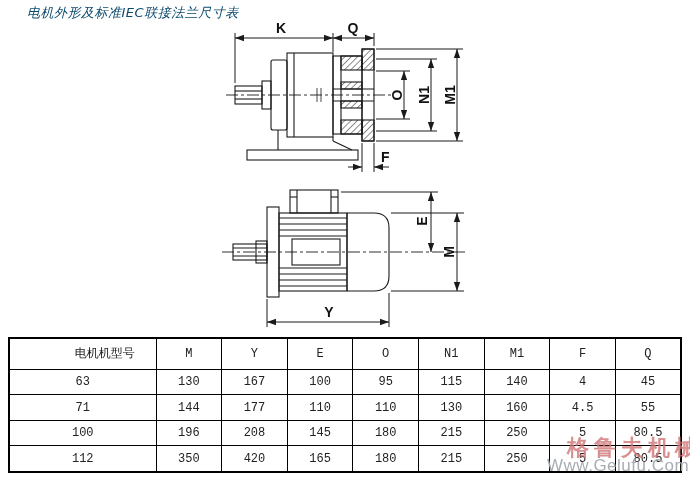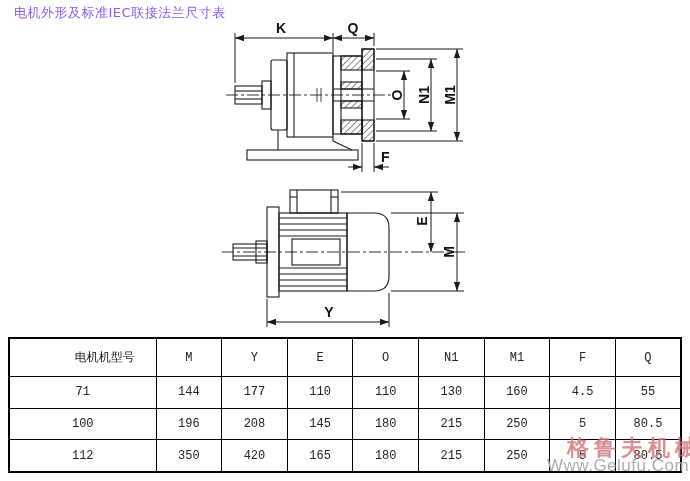--- a/index.html
+++ b/index.html
@@ -1,22 +1,22 @@
 <!DOCTYPE html>
 <html><head>
 <meta charset="utf-8">
 <style>
   html,body{margin:0;padding:0;}
   body{
     width:690px;height:481px;background:#ffffff;position:relative;
     font-family:"Liberation Sans",sans-serif;overflow:hidden;
   }
   .page-title{
-    position:absolute;left:14px;top:4px;font-size:13px;color:#8b5cf6;
-    letter-spacing:0.5px;font-family:"DejaVu Sans",sans-serif;
+    position:absolute;left:27px;top:4px;font-size:13px;color:#0c4a6e;
+    letter-spacing:0.5px;font-family:"DejaVu Sans",sans-serif;font-style:italic;
   }
   svg.drawing{position:absolute;left:0;top:0;}
   .dim-label{font:bold 14px "Liberation Sans",sans-serif;fill:#111;stroke:none;}
   .dim-table-wrap{position:absolute;left:8px;top:337px;width:674px;height:136px;}
   table.dim-table{
     width:100%;height:100%;border-collapse:collapse;table-layout:fixed;
     border:2px solid #000;
   }
   .dim-table th,.dim-table td{
     border:1px solid #000;text-align:center;vertical-align:middle;
@@ -189,20 +189,31 @@
       <th>M</th>
       <th>Y</th>
       <th>E</th>
       <th>O</th>
       <th>N1</th>
       <th>M1</th>
       <th>F</th>
       <th>Q</th>
     </tr>
     <tr>
+      <td>63</td>
+      <td>130</td>
+      <td>167</td>
+      <td>100</td>
+      <td>95</td>
+      <td>115</td>
+      <td>140</td>
+      <td>4</td>
+      <td>45</td>
+    </tr>
+    <tr>
       <td>71</td>
       <td>144</td>
       <td>177</td>
       <td>110</td>
       <td>110</td>
       <td>130</td>
       <td>160</td>
       <td>4.5</td>
       <td>55</td>
     </tr>

